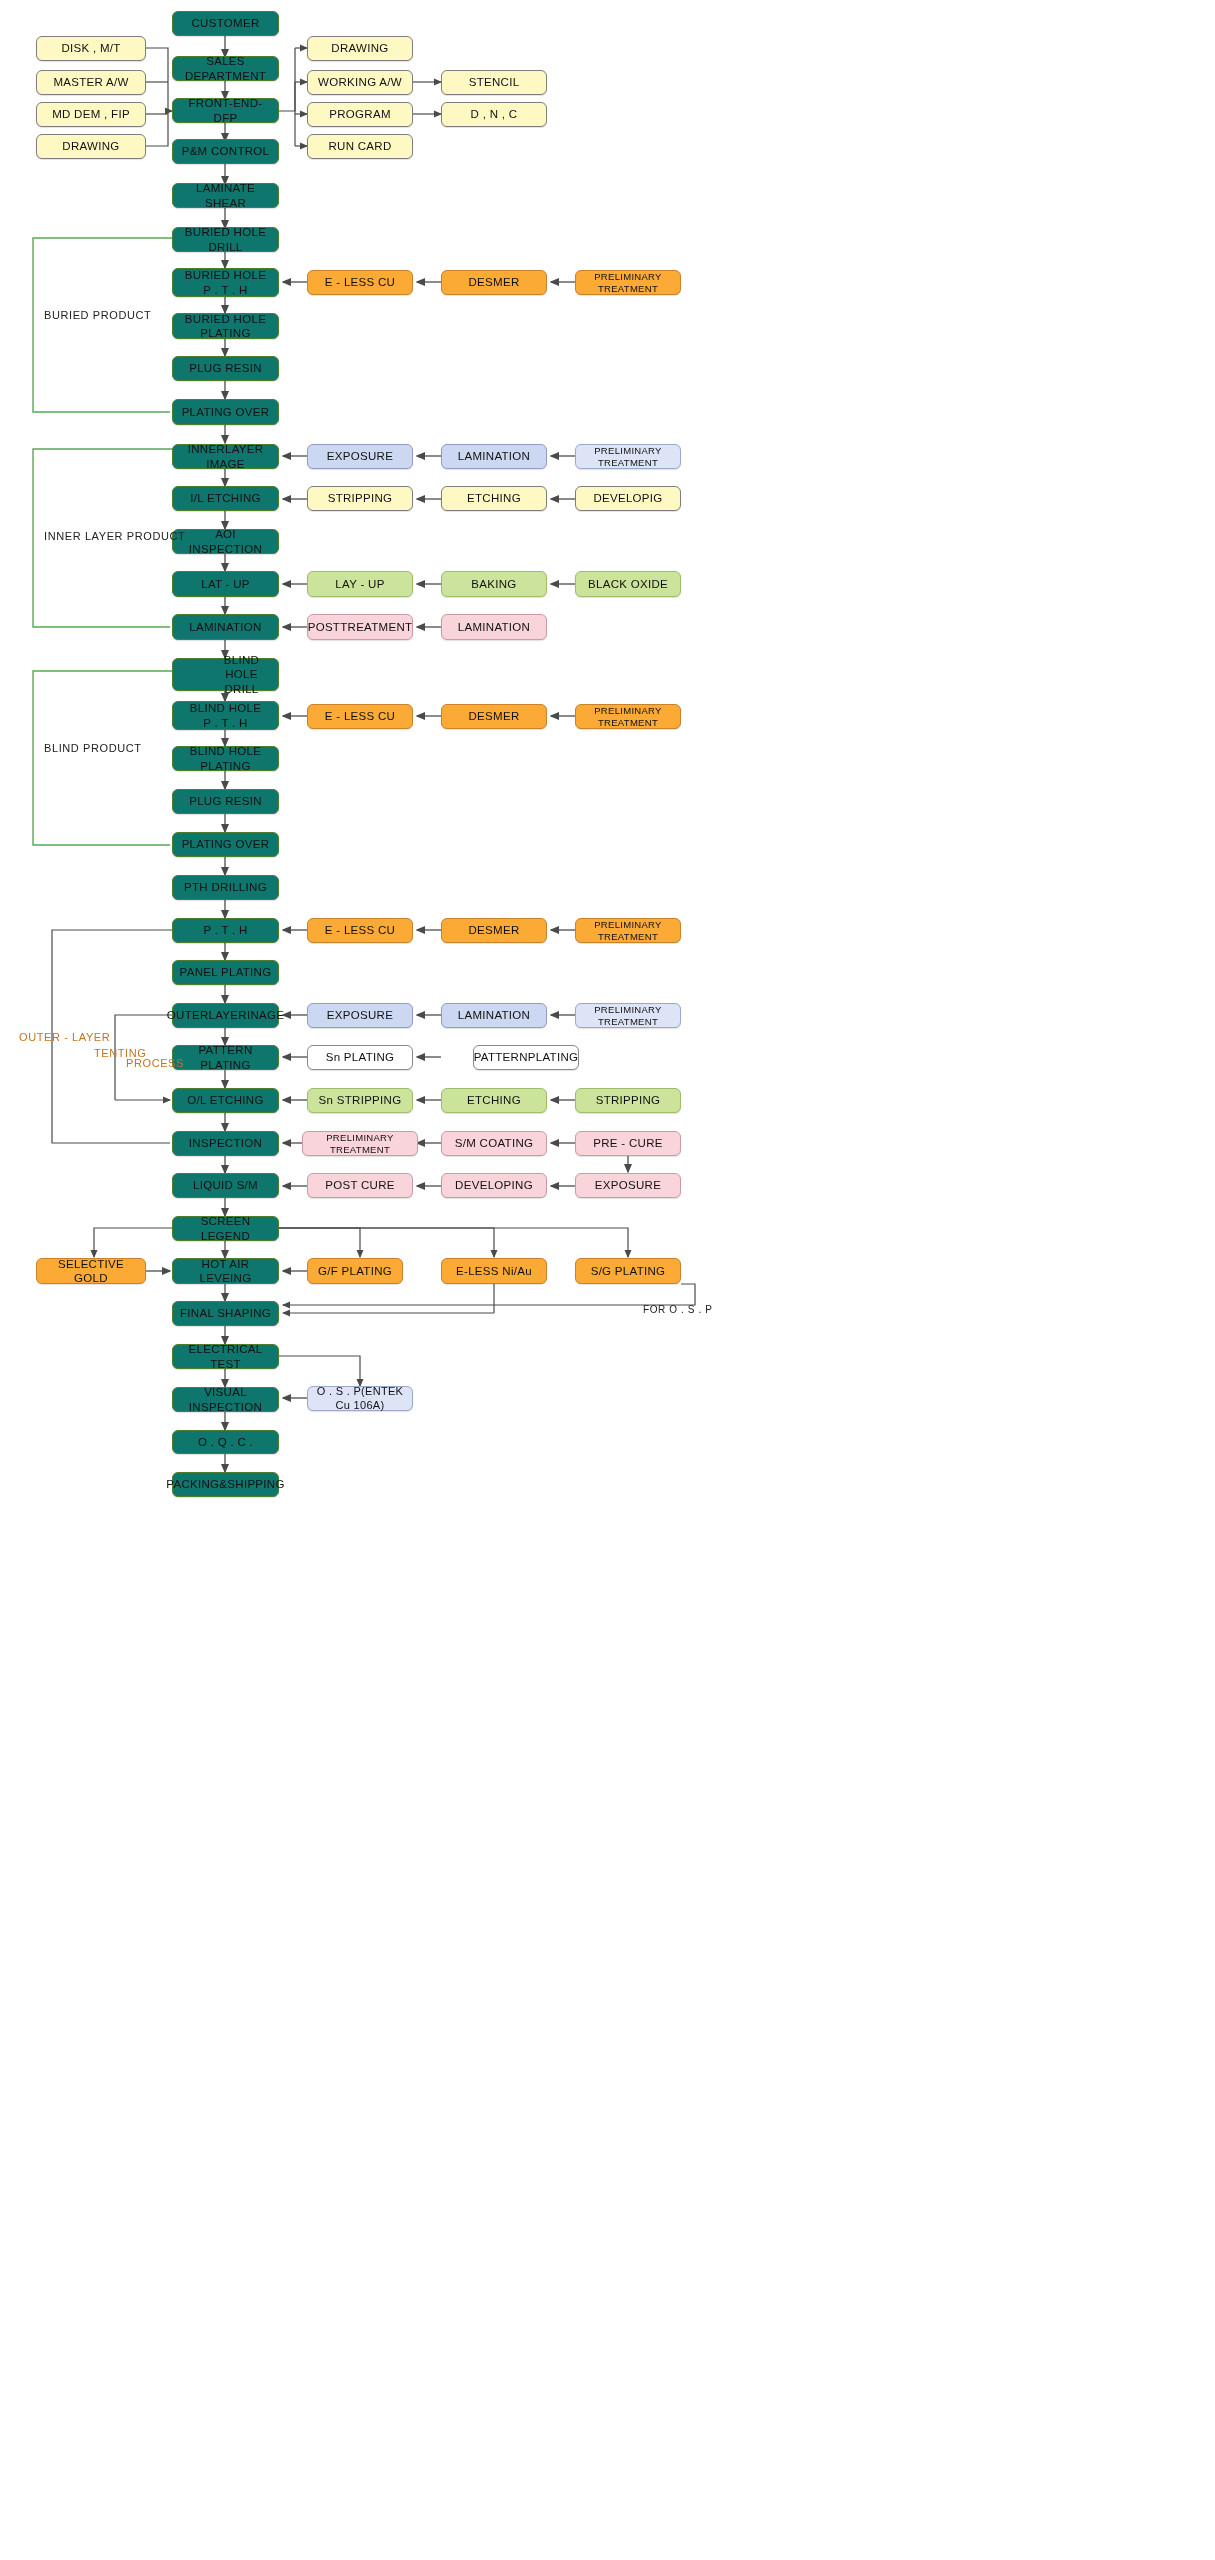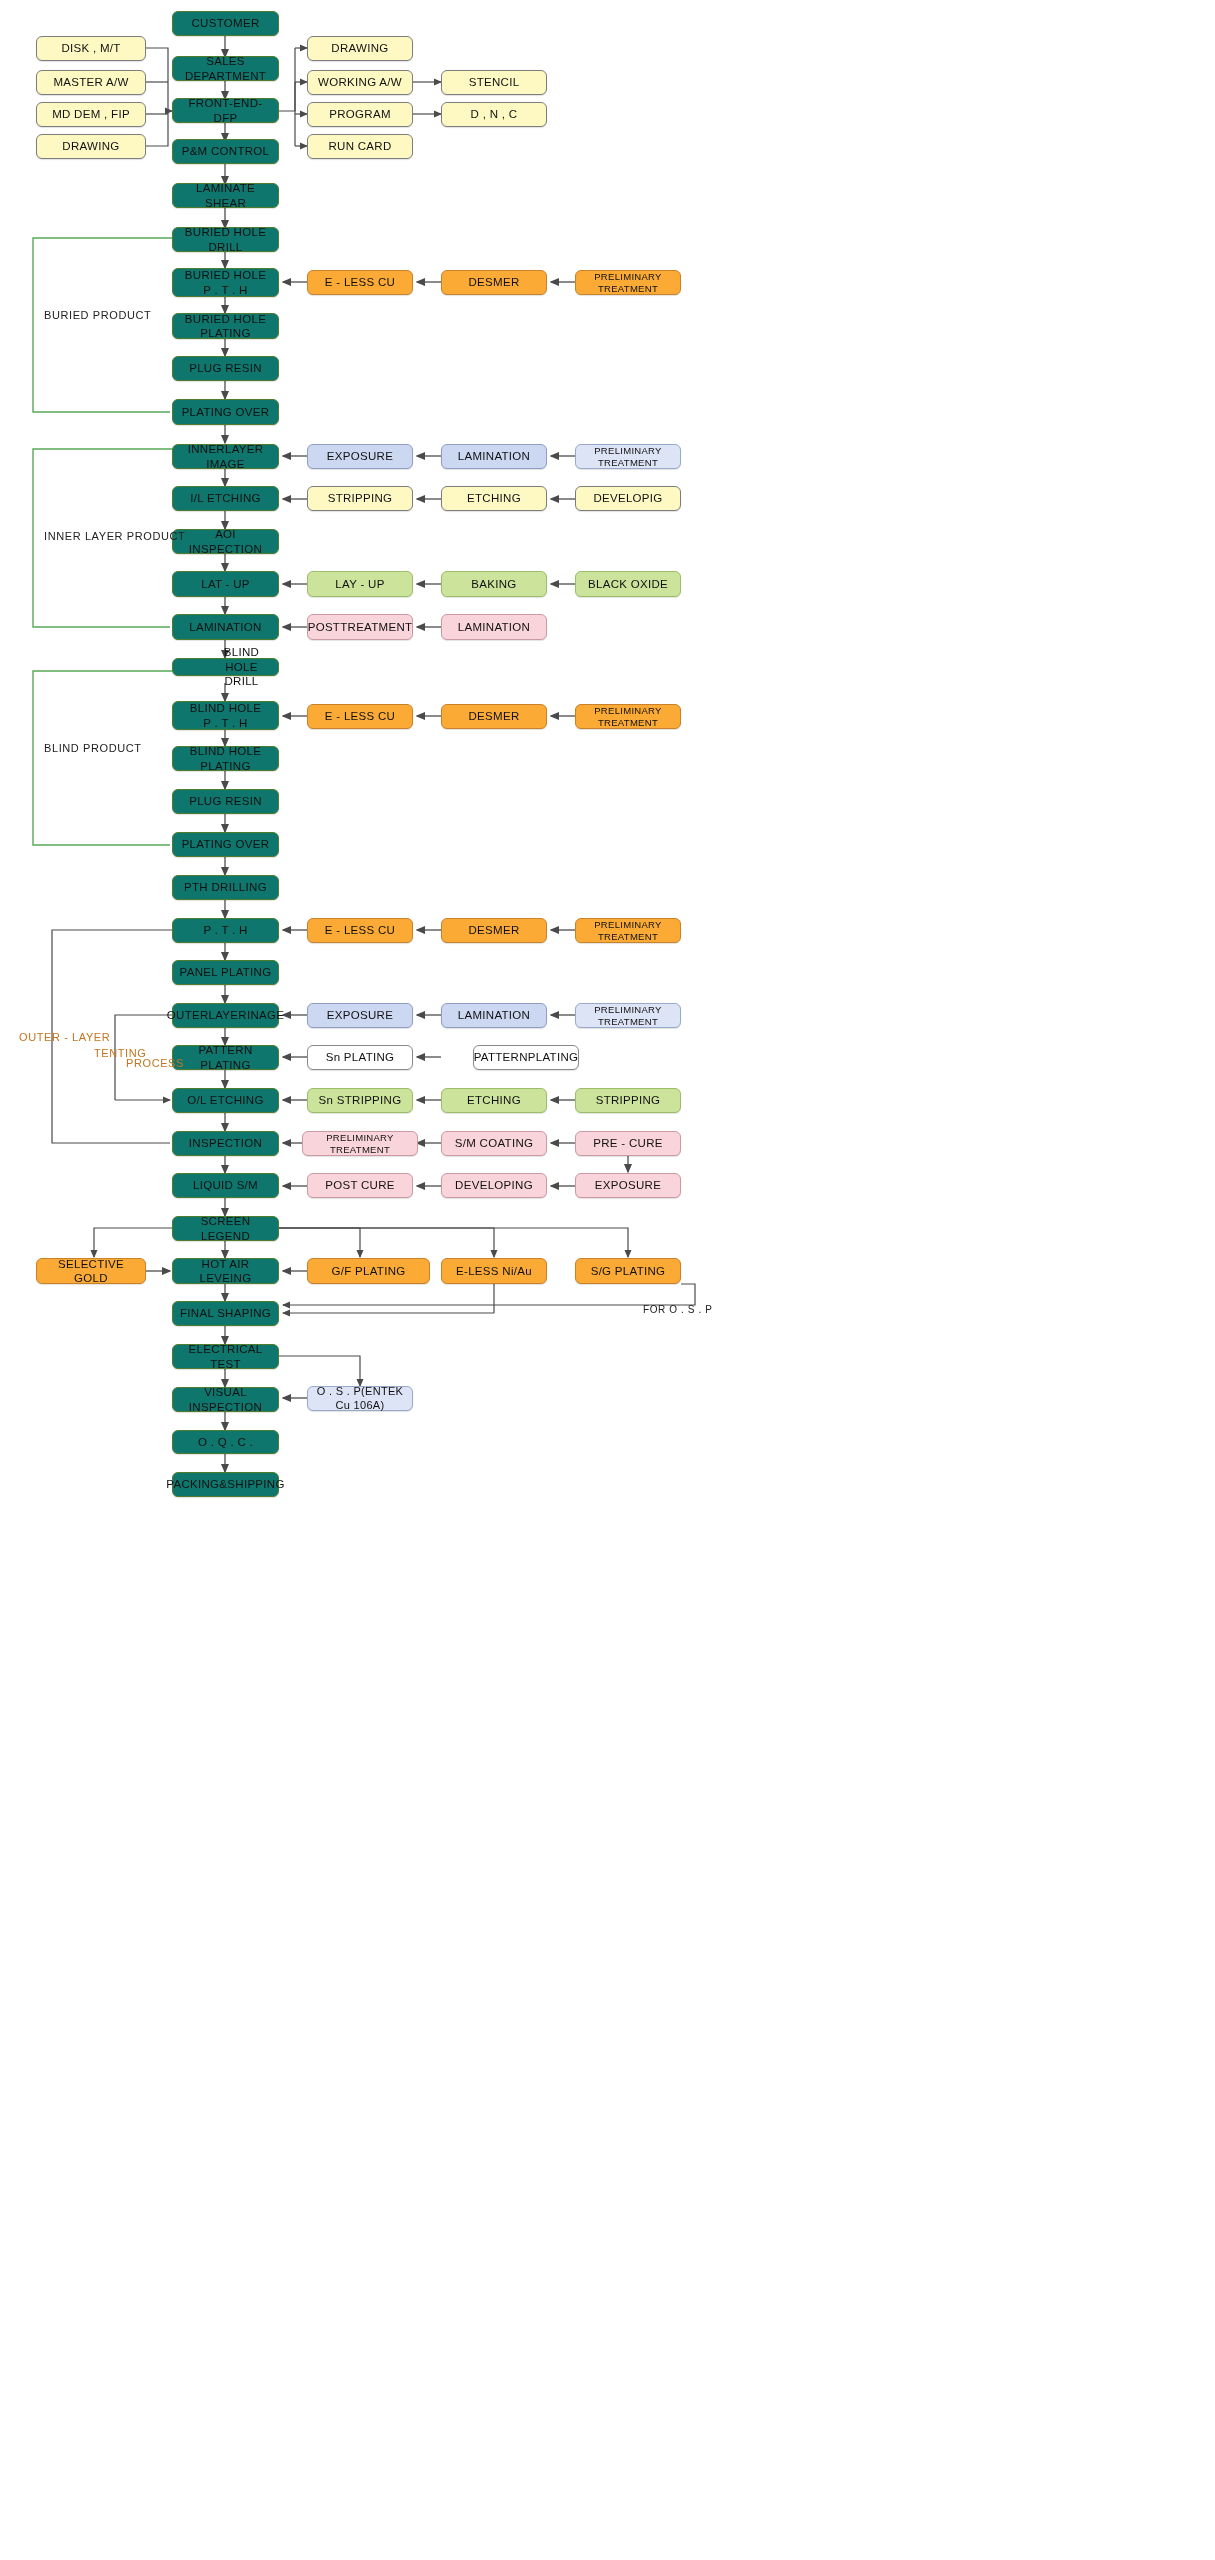--- a/index.html
+++ b/index.html
@@ -294,21 +294,21 @@
   <div class="node green" style="left:172px;top:614px;width:107px;height:26px;">
       <span>LAMINATION</span>
     </div>
   <div class="node pink" style="left:307px;top:614px;width:106px;height:26px;">
       <span>POSTTREATMENT</span>
     </div>
   <div class="node pink" style="left:441px;top:614px;width:106px;height:26px;">
       <span>LAMINATION</span>
     </div>
 
-  <div class="node green" style="left:172px;top:658px;width:107px;height:18px;padding-left:36px;">
+  <div class="node green" style="left:172px;top:658px;width:107px;height:33px;padding-left:36px;">
       <span>BLIND HOLE DRILL</span>
     </div>
   <div class="node green" style="left:172px;top:701px;width:107px;height:29px;white-space:pre-line;"><span>BLIND HOLE
 P . T . H</span></div>
   <div class="node orange" style="left:307px;top:704px;width:106px;height:25px;">
       <span>E - LESS  CU</span>
     </div>
   <div class="node orange" style="left:441px;top:704px;width:106px;height:25px;">
       <span>DESMER</span>
     </div>
@@ -405,21 +405,21 @@
 
   <div class="node green" style="left:172px;top:1216px;width:107px;height:25px;">
       <span>SCREEN  LEGEND</span>
     </div>
   <div class="node orange" style="left:36px;top:1258px;width:110px;height:26px;">
       <span>SELECTIVE  GOLD</span>
     </div>
   <div class="node green" style="left:172px;top:1258px;width:107px;height:26px;">
       <span>HOT AIR  LEVEING</span>
     </div>
-  <div class="node orange" style="left:307px;top:1258px;width:123px;height:26px;">
+  <div class="node orange" style="left:307px;top:1258px;width:96px;height:26px;">
       <span>G/F  PLATING</span>
     </div>
   <div class="node orange" style="left:441px;top:1258px;width:106px;height:26px;">
       <span>E-LESS  Ni/Au</span>
     </div>
   <div class="node orange" style="left:575px;top:1258px;width:106px;height:26px;">
       <span>S/G  PLATING</span>
     </div>
 
   <div class="node green" style="left:172px;top:1301px;width:107px;height:25px;">

